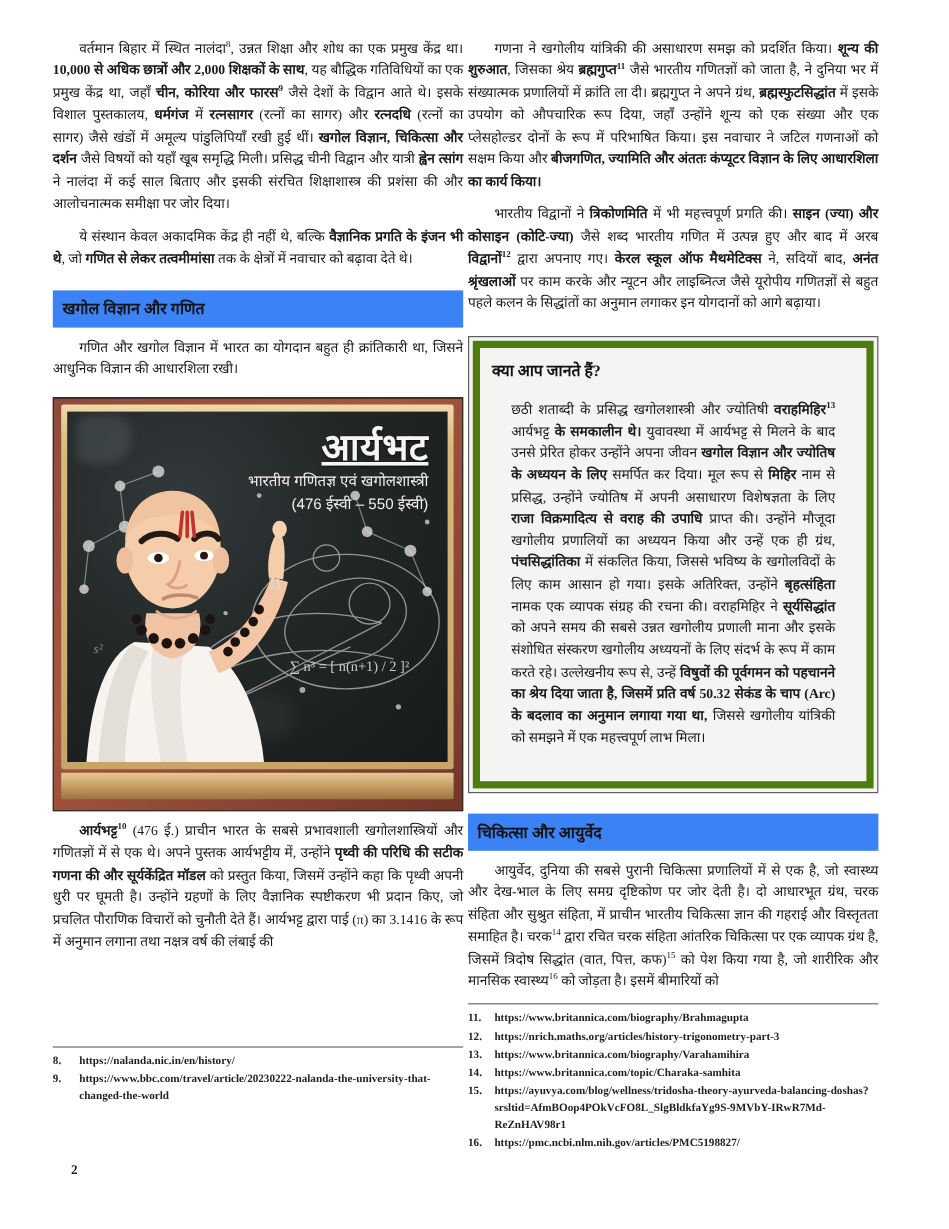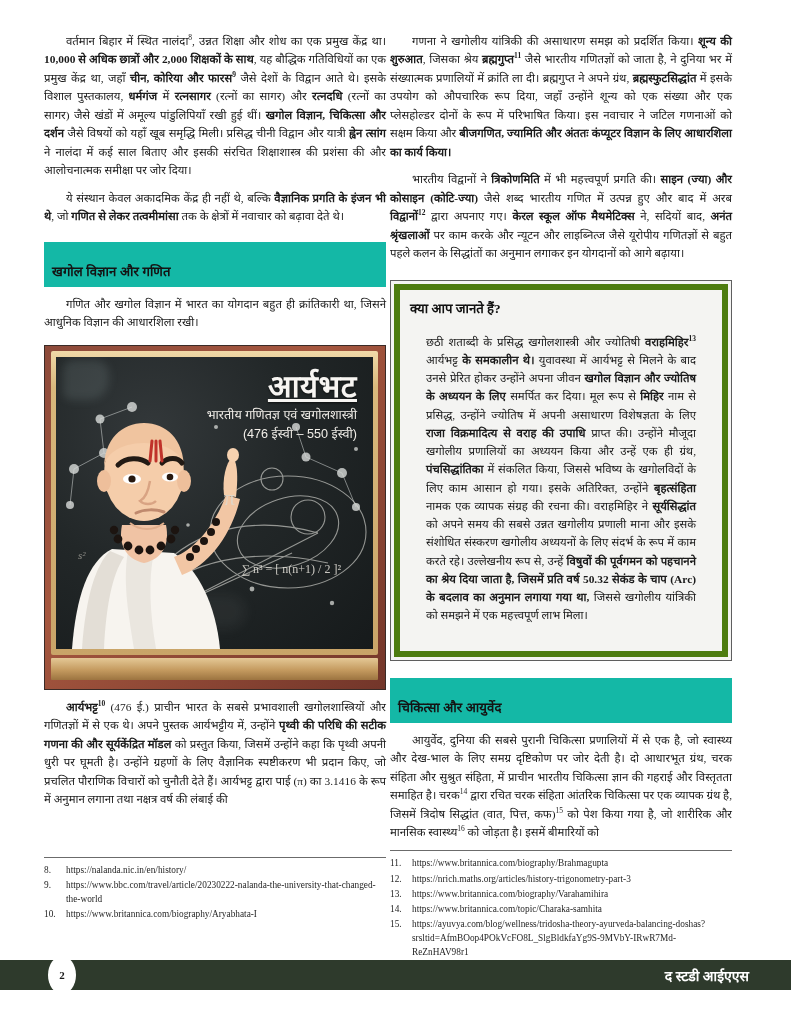--- a/index.html
+++ b/index.html
@@ -44,22 +44,22 @@
   }
   b, .bold {
     font-weight: bold;
   }
   sup {
     font-size: 7.5px;
     vertical-align: super;
     line-height: 0;
   }
   .section-heading {
-    background: #14b8a6;
-    padding: 20px 8px 7px 8px;
+    background: #3b82f6;
+    padding: 6px 8px 7px 8px;
     font-size: 13.2px;
     font-weight: bold;
     color: #141414;
     margin: 7px 0 8px 0;
     letter-spacing: 0.1px;
   }
   
   .illus {
     position: relative;
     width: 342px;
@@ -194,20 +194,21 @@
     line-height: 1.6;
     text-align: justify;
     color: #1a1a1a;
     text-indent: 0;
   }
   
   .footnotes {
     margin-top: auto;
     padding-top: 5px;
     border-top: 1px solid #6b6b6b;
+    font-weight: bold;
   }
   .footnote {
     display: flex;
     font-size: 9.3px;
     line-height: 1.52;
     color: #1f1f1f;
     margin-bottom: 1px;
     font-family: "Liberation Serif", "DejaVu Serif", serif;
   }
   .fn-num {
@@ -395,24 +396,20 @@
 
       <div class="footnotes">
         <div class="footnote">
           <span class="fn-num">8.</span>
           <span class="fn-text">https://nalanda.nic.in/en/history/</span>
         </div>
         <div class="footnote">
           <span class="fn-num">9.</span>
           <span class="fn-text">https://www.bbc.com/travel/article/20230222-nalanda-the-university-that-changed-the-world</span>
         </div>
-        <div class="footnote">
-          <span class="fn-num">10.</span>
-          <span class="fn-text">https://www.britannica.com/biography/Aryabhata-I</span>
-        </div>
       </div>
     </div>
 
     <div class="col">
 
       <p class="body-text">गणना ने खगोलीय यांत्रिकी की असाधारण समझ को प्रदर्शित किया। <b>शून्य की शुरुआत</b>, जिसका श्रेय <b>ब्रह्मगुप्त<sup>11</sup></b> जैसे भारतीय गणितज्ञों को जाता है, ने दुनिया भर में संख्यात्मक प्रणालियों में क्रांति ला दी। ब्रह्मगुप्त ने अपने ग्रंथ, <b>ब्रह्मस्फुटसिद्धांत</b> में इसके उपयोग को औपचारिक रूप दिया, जहाँ उन्होंने शून्य को एक संख्या और एक प्लेसहोल्डर दोनों के रूप में परिभाषित किया। इस नवाचार ने जटिल गणनाओं को सक्षम किया और <b>बीजगणित, ज्यामिति और अंततः कंप्यूटर विज्ञान के लिए आधारशिला का कार्य किया।</b></p>
       <p class="body-text">भारतीय विद्वानों ने <b>त्रिकोणमिति</b> में भी महत्त्वपूर्ण प्रगति की। <b>साइन (ज्या) और कोसाइन (कोटि-ज्या)</b> जैसे शब्द भारतीय गणित में उत्पन्न हुए और बाद में अरब <b>विद्वानों<sup>12</sup></b> द्वारा अपनाए गए। <b>केरल स्कूल ऑफ मैथमेटिक्स</b> ने, सदियों बाद, <b>अनंत श्रृंखलाओं</b> पर काम करके और न्यूटन और लाइब्नित्ज जैसे यूरोपीय गणितज्ञों से बहुत पहले कलन के सिद्धांतों का अनुमान लगाकर इन योगदानों को आगे बढ़ाया।</p>
 
       <div class="info-box">
         <div class="info-box-inner">
@@ -447,18 +444,15 @@
           <span class="fn-text">https://ayuvya.com/blog/wellness/tridosha-theory-ayurveda-balancing-doshas?srsltid=AfmBOop4POkVcFO8L_SlgBldkfaYg9S-9MVbY-IRwR7Md-ReZnHAV98r1</span>
         </div>
         <div class="footnote">
           <span class="fn-num">16.</span>
           <span class="fn-text">https://pmc.ncbi.nlm.nih.gov/articles/PMC5198827/</span>
         </div>
       </div>
     </div>
   </div>
 
-  <div class="footer-bar">
-    <div class="footer-title">द स्टडी आईएएस</div>
-  </div>
   <div class="page-badge">2</div>
 
 </div>
 
 </body></html>

